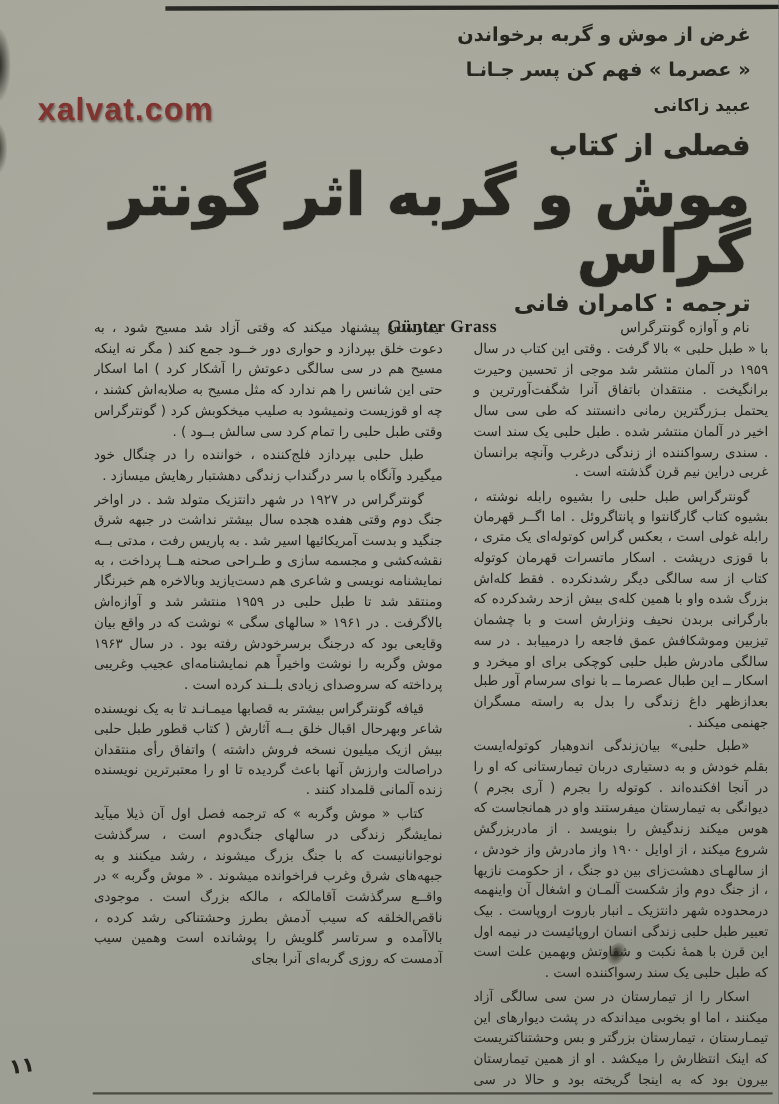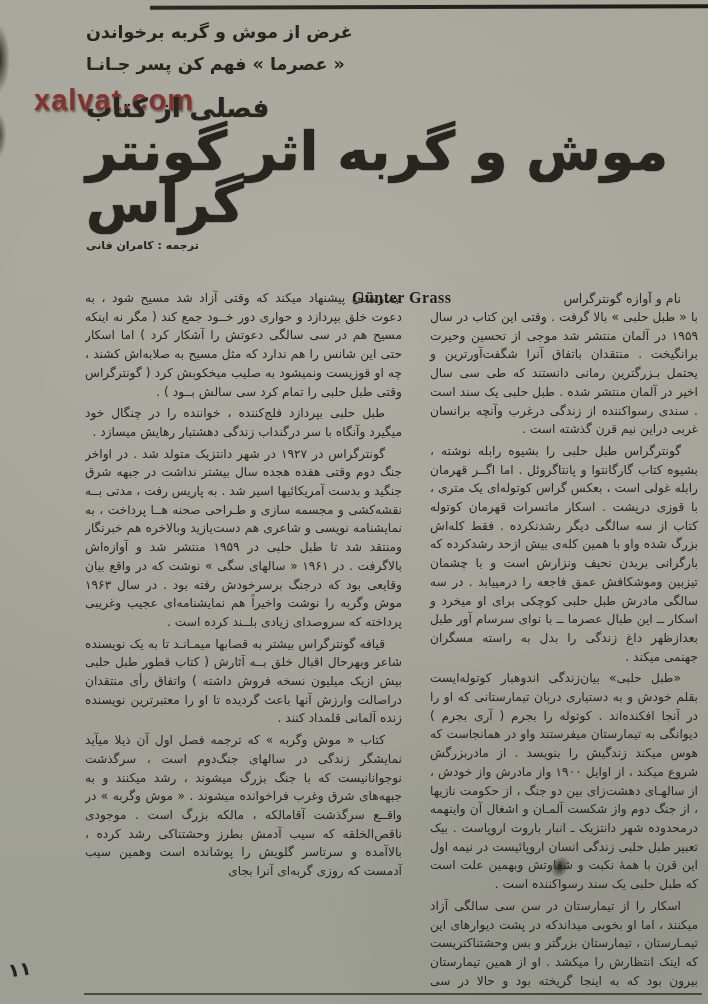--- a/index.html
+++ b/index.html
@@ -31,27 +31,27 @@
     transform:rotate(-8deg);color:#23221d;}
   
   .watermark{
     position:absolute;top:84px;left:34px;
     font-family:Liberation Sans, sans-serif;
     font-weight:bold;font-size:29px;letter-spacing:1px;
     color:#7b2420;opacity:.88;direction:ltr;
     text-shadow:1px 2px 2px rgba(40,5,5,0.55);
   }
   
-  .header{position:absolute;top:16px;left:86px;width:608px;text-align:left;}
+  .header{position:absolute;top:16px;left:74px;width:608px;text-align:right;}
   .verse{font-weight:bold;font-size:17.5px;line-height:32px;letter-spacing:.5px;}
   .poet{font-weight:bold;font-size:15.5px;margin-top:7px;}
   .kicker{font-weight:bold;font-size:26px;margin-top:13px;text-shadow:0 0 1px #26251f;}
   .main-title{font-weight:bold;font-size:54px;line-height:52px;margin-top:3px;
     text-shadow:0 0 1px #1d1c18, 0 0 1px #1d1c18;}
-  .translator{font-weight:bold;font-size:11px;margin-top:9px;}
+  .translator{font-weight:bold;font-size:21px;margin-top:9px;}
   
   .body-cols{
     position:absolute;top:289px;left:85px;width:613px;height:702px;
     display:flex;direction:rtl;overflow:hidden;
   }
   .col{font-size:12.2px;line-height:18.7px;text-align:justify;}
   .col-first{flex:0 0 268px;margin-left:28px;}
   .col-second{flex:1 1 auto;}
   .col p{margin:0 0 3px 0;text-indent:17px;}
   .col p.no-indent{text-indent:0;}
@@ -72,20 +72,21 @@
   <div class="scan-left-smudge2"></div>
   <div class="ink-blot"></div>
   <div class="bottom-rule"></div>
   <div class="page-number">۱۱</div>
 
   <div class="watermark">xalvat.com</div>
 
   <div class="header">
     <div class="verse">غرض از موش و گربه برخواندن</div>
     <div class="verse">« عصرما » فهم کن پسر جـانـا</div>
+    <div class="poet">عبید زاکانی</div>
     <div class="kicker">فصلی از کتاب</div>
     <div class="main-title">موش و گربه اثر گونتر گراس</div>
     <div class="translator">ترجمه : کامران فانی</div>
   </div>
 
   <div class="body-cols">
 
     <div class="col col-first">
       <div class="first-line">
         <span class="fl-fa">نام و آوازه گونترگراس</span>

